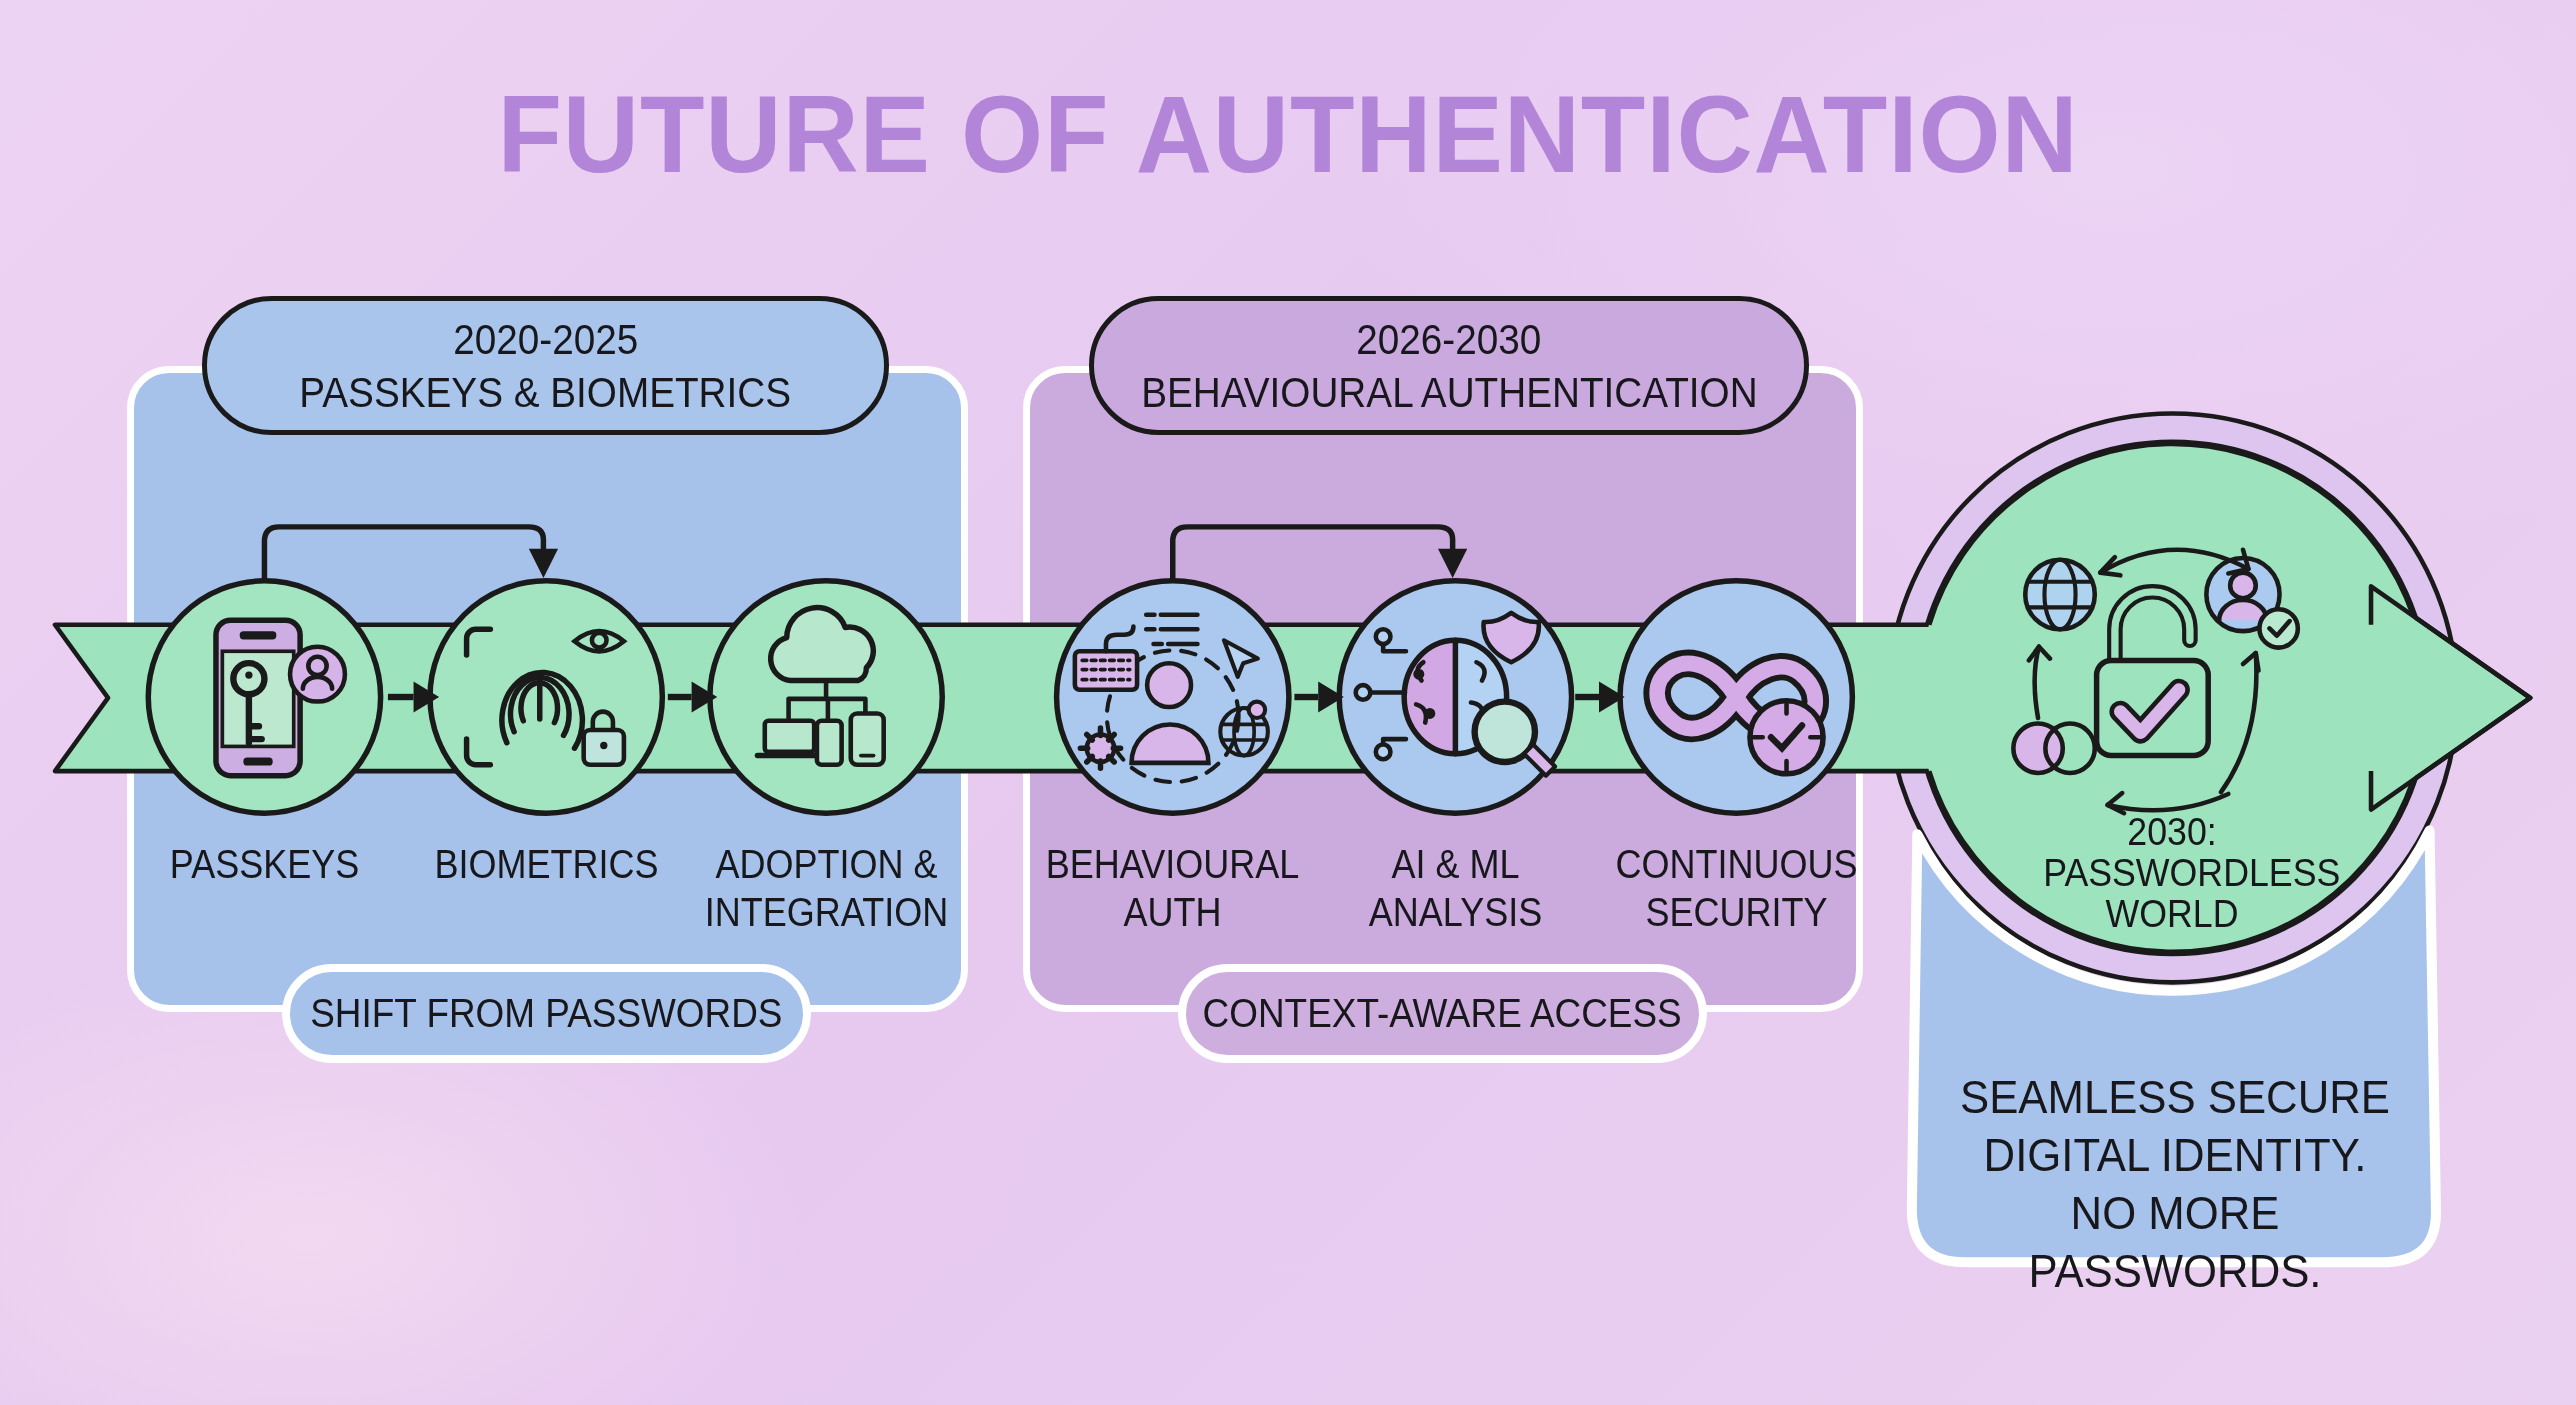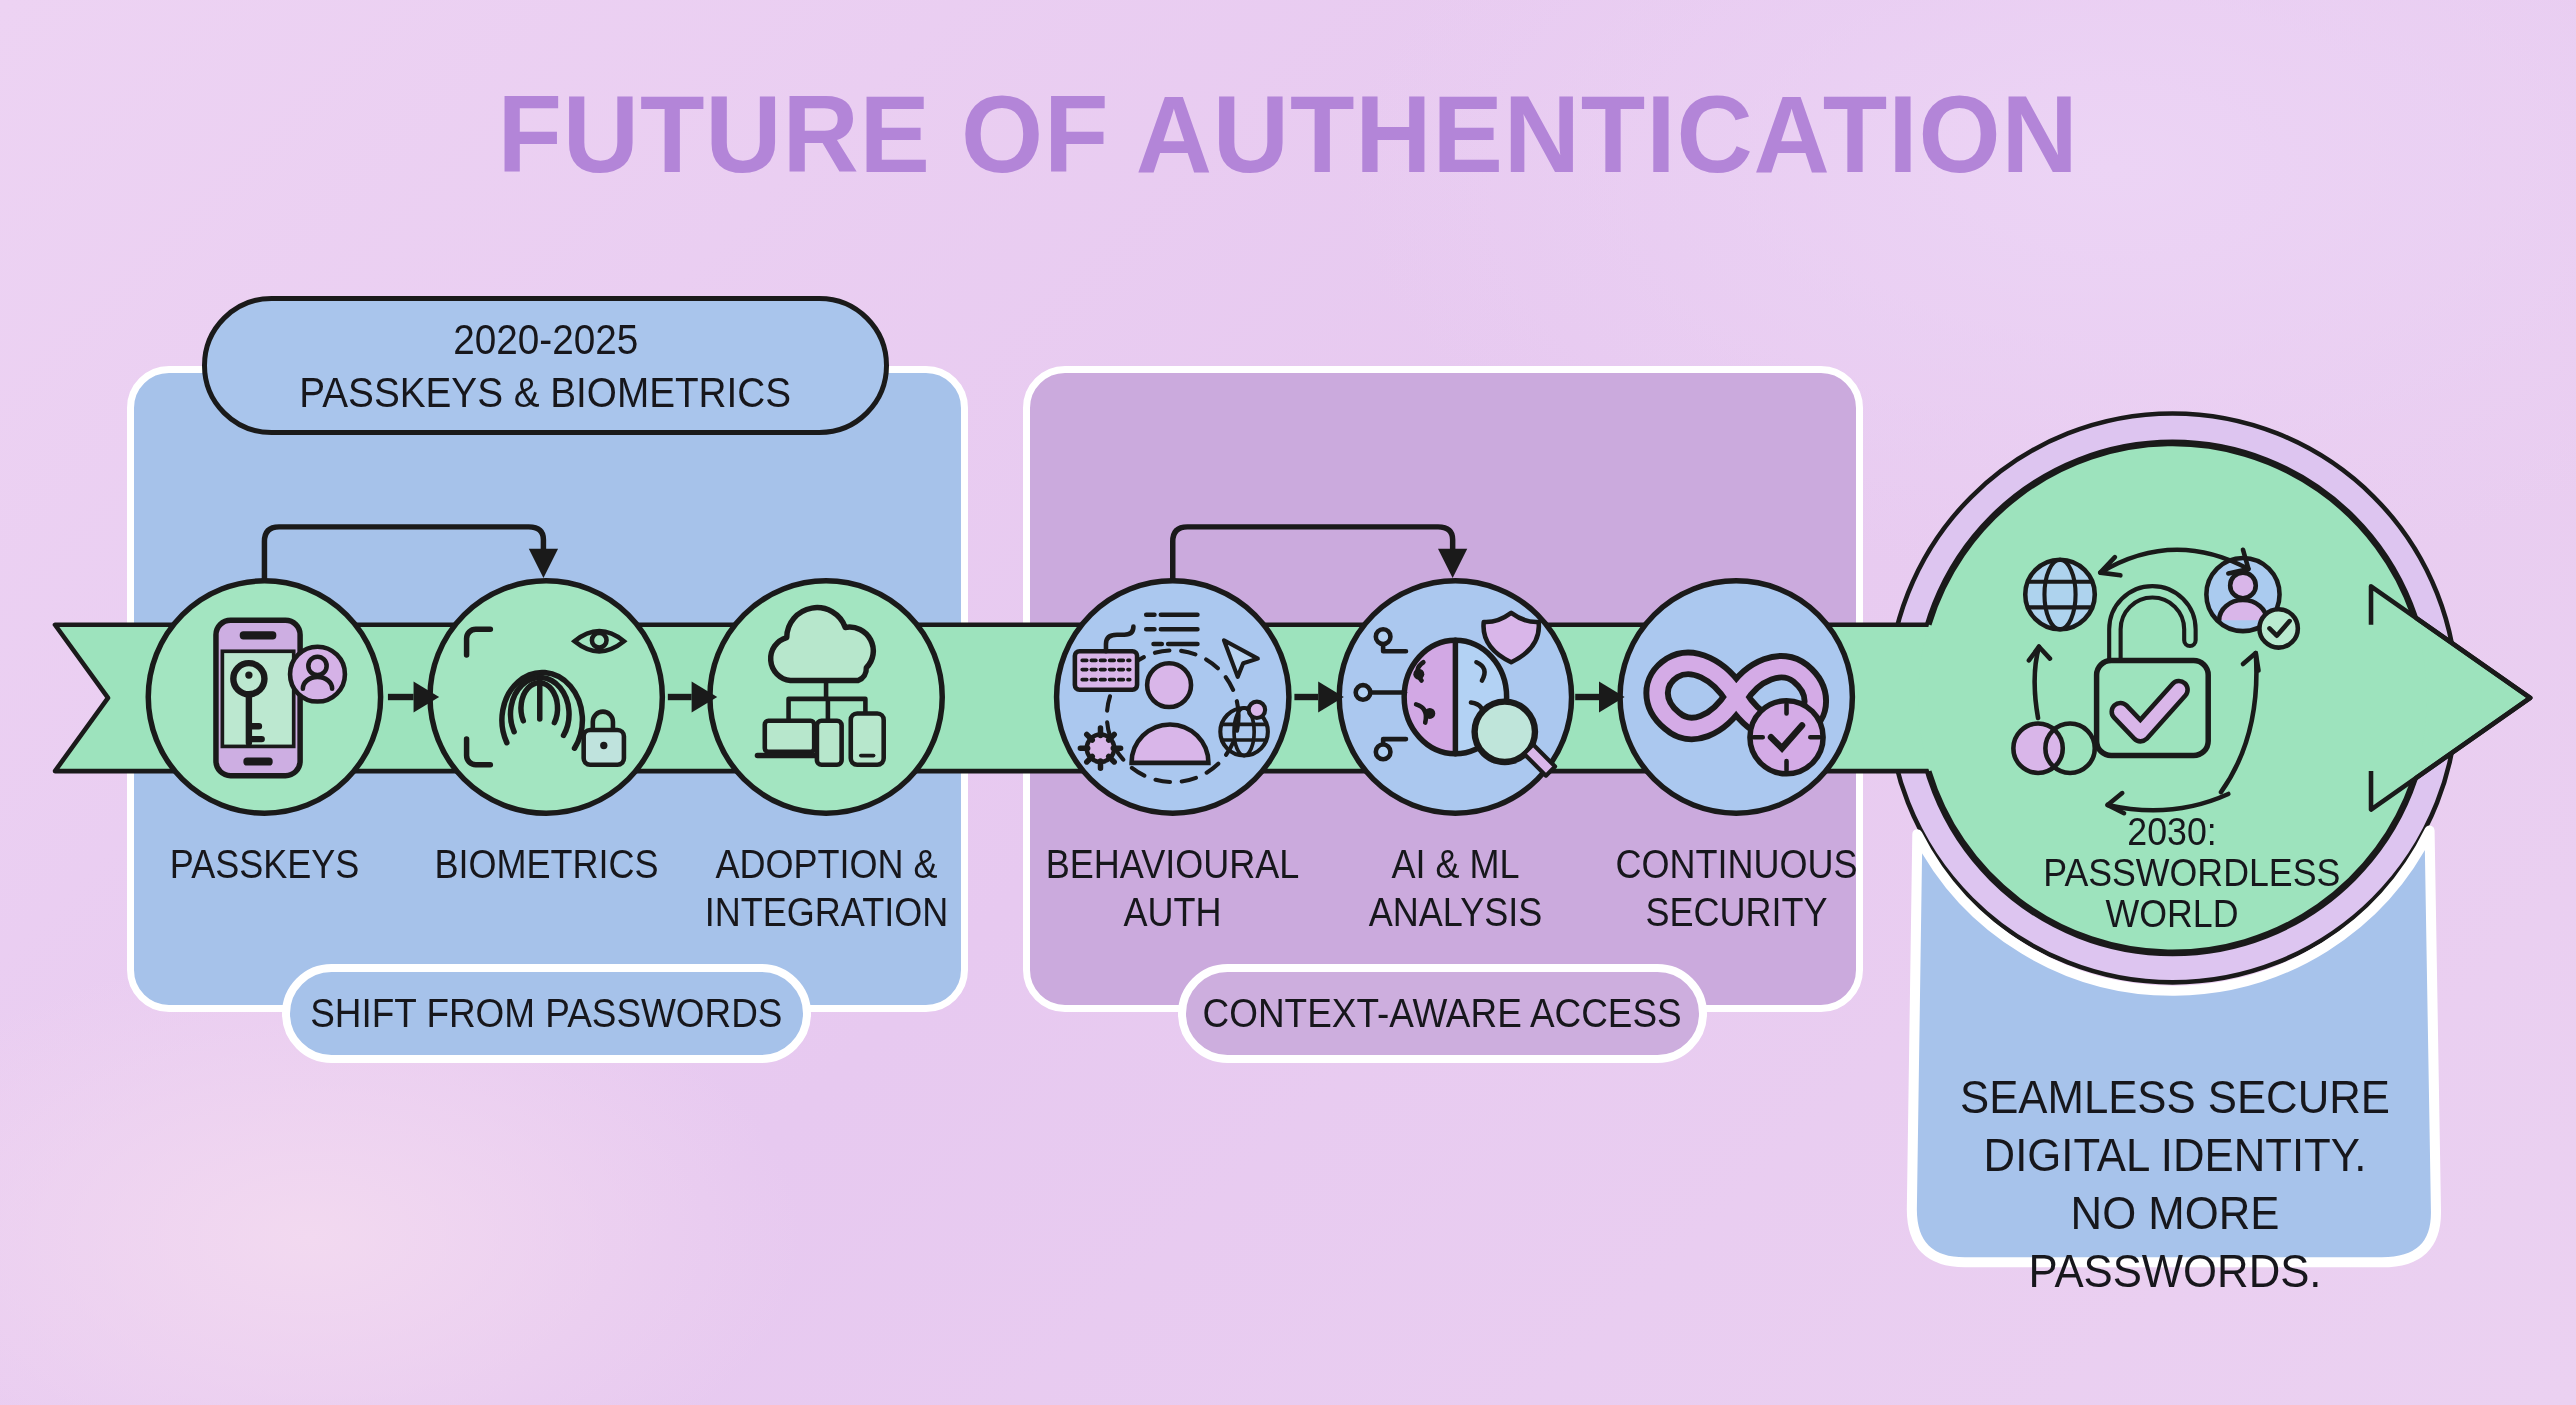--- a/index.html
+++ b/index.html
@@ -231,20 +231,24 @@
       </g>
       <circle cx="2228" cy="818" r="27" fill="#d9b6e9" stroke="#1a1a1a" stroke-width="5"></circle>
       <circle cx="2263" cy="818" r="27" fill="none" stroke="#1a1a1a" stroke-width="5"></circle>
     </g>
   </svg>
 
   <div class="pill pill-top pill-top-1">
     <span class="cond">2020-2025</span>
     <span class="cond">PASSKEYS &amp; BIOMETRICS</span>
   </div>
+  <div class="pill pill-top pill-top-2">
+    <span class="cond">2026-2030</span>
+    <span class="cond">BEHAVIOURAL AUTHENTICATION</span>
+  </div>
 
   <div class="step-label" style="left:109px">
     <div>PASSKEYS</div>
       <div></div>
   </div>
   <div class="step-label" style="left:391px">
     <div>BIOMETRICS</div>
       <div></div>
   </div>
   <div class="step-label" style="left:671px">

